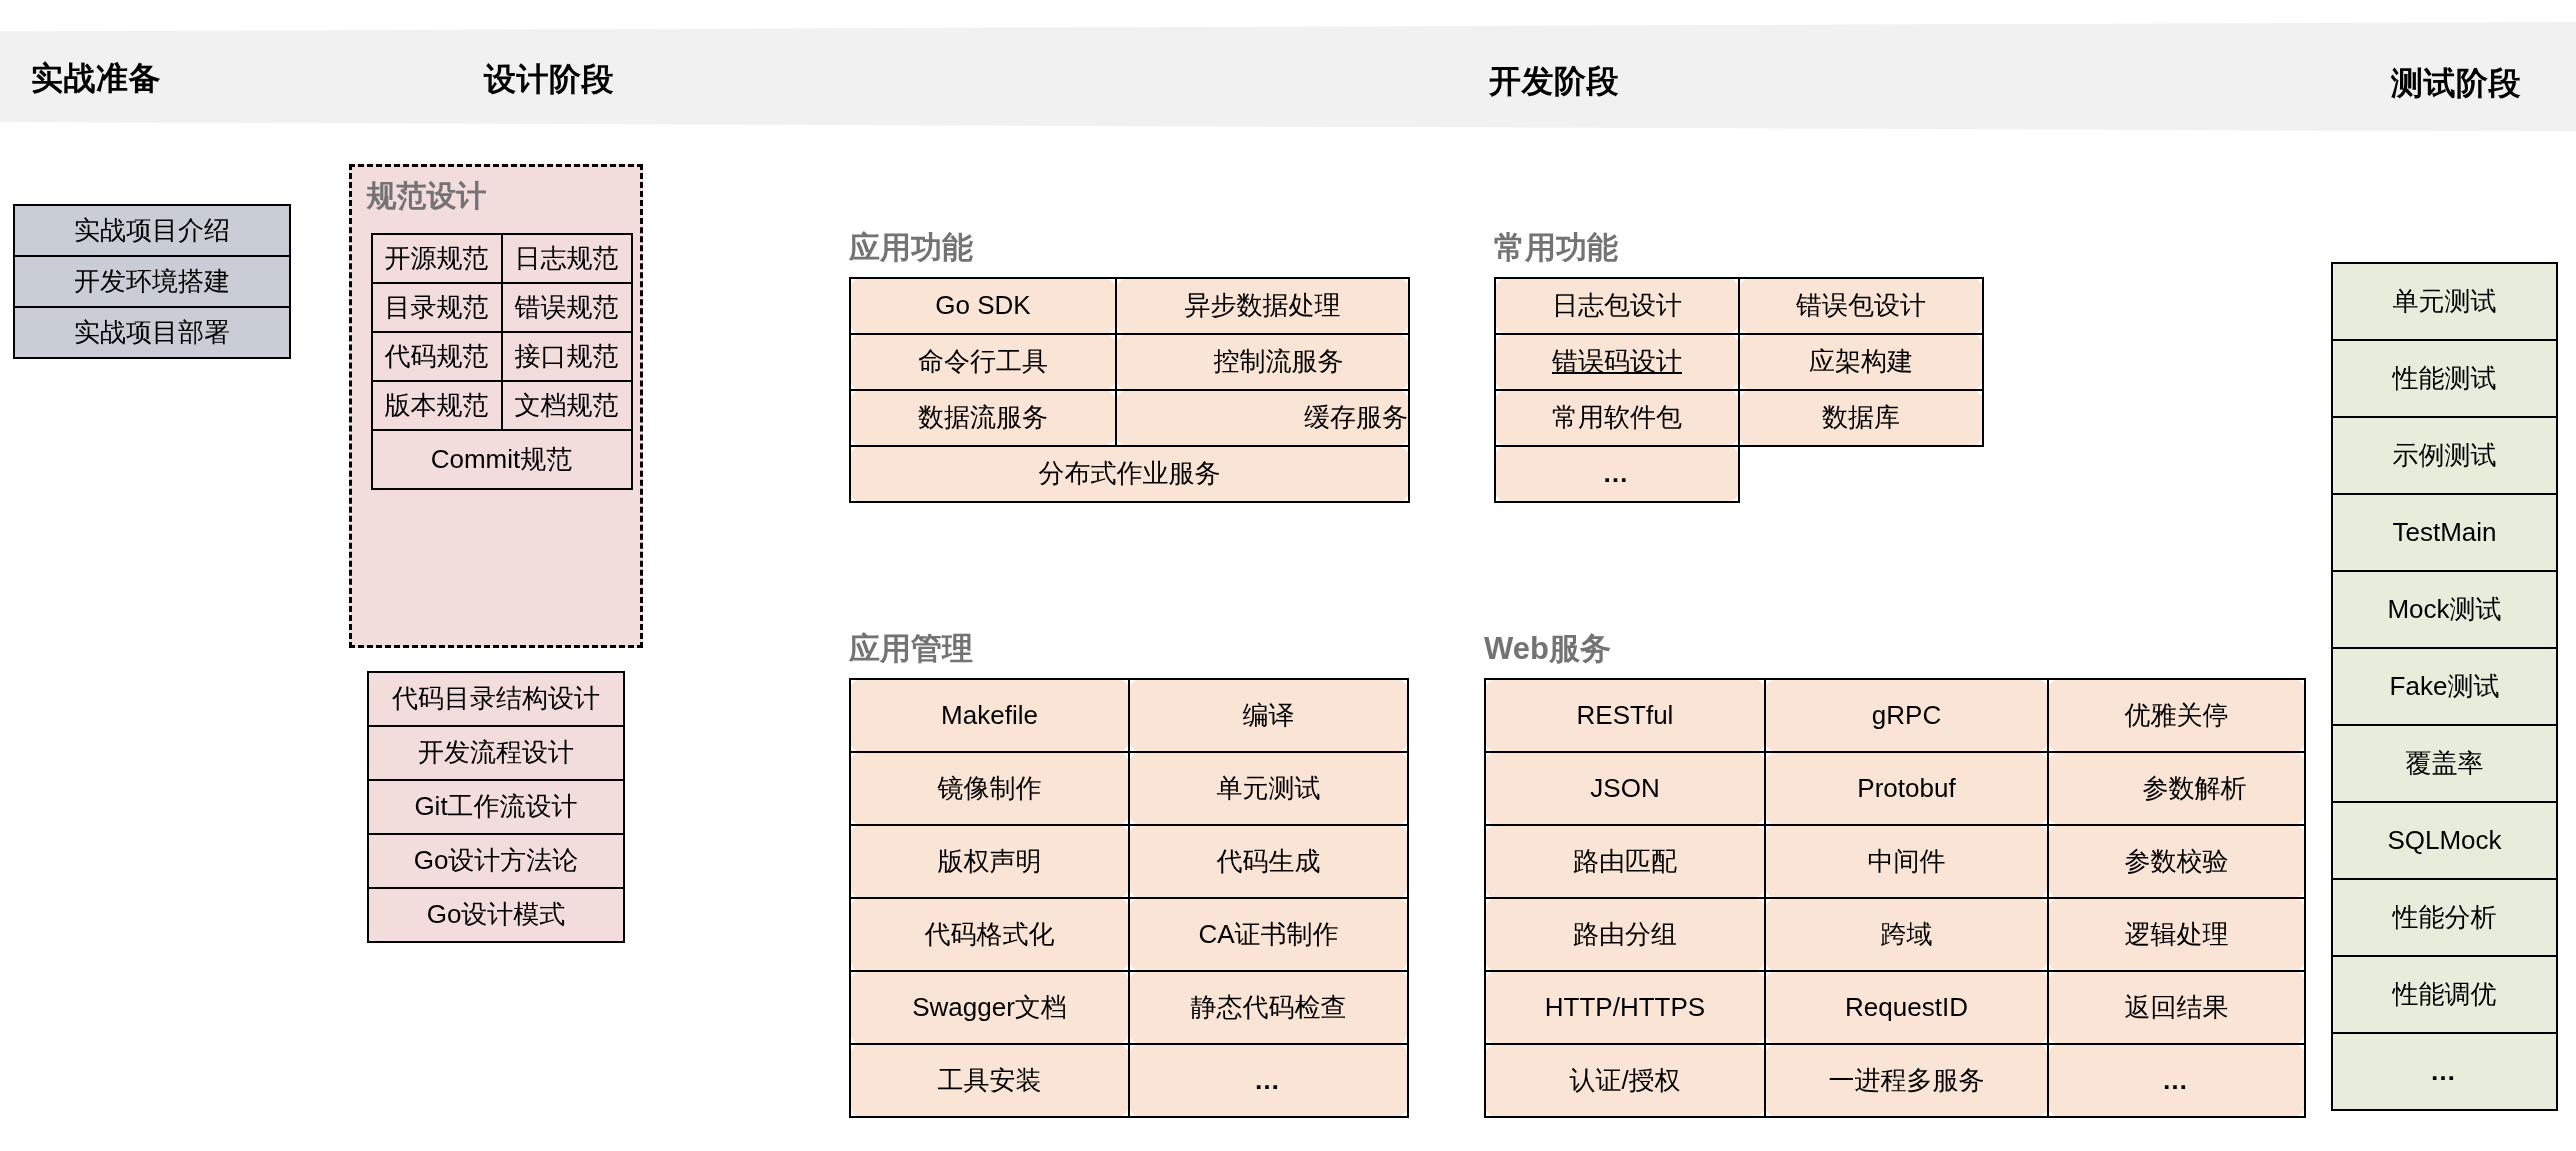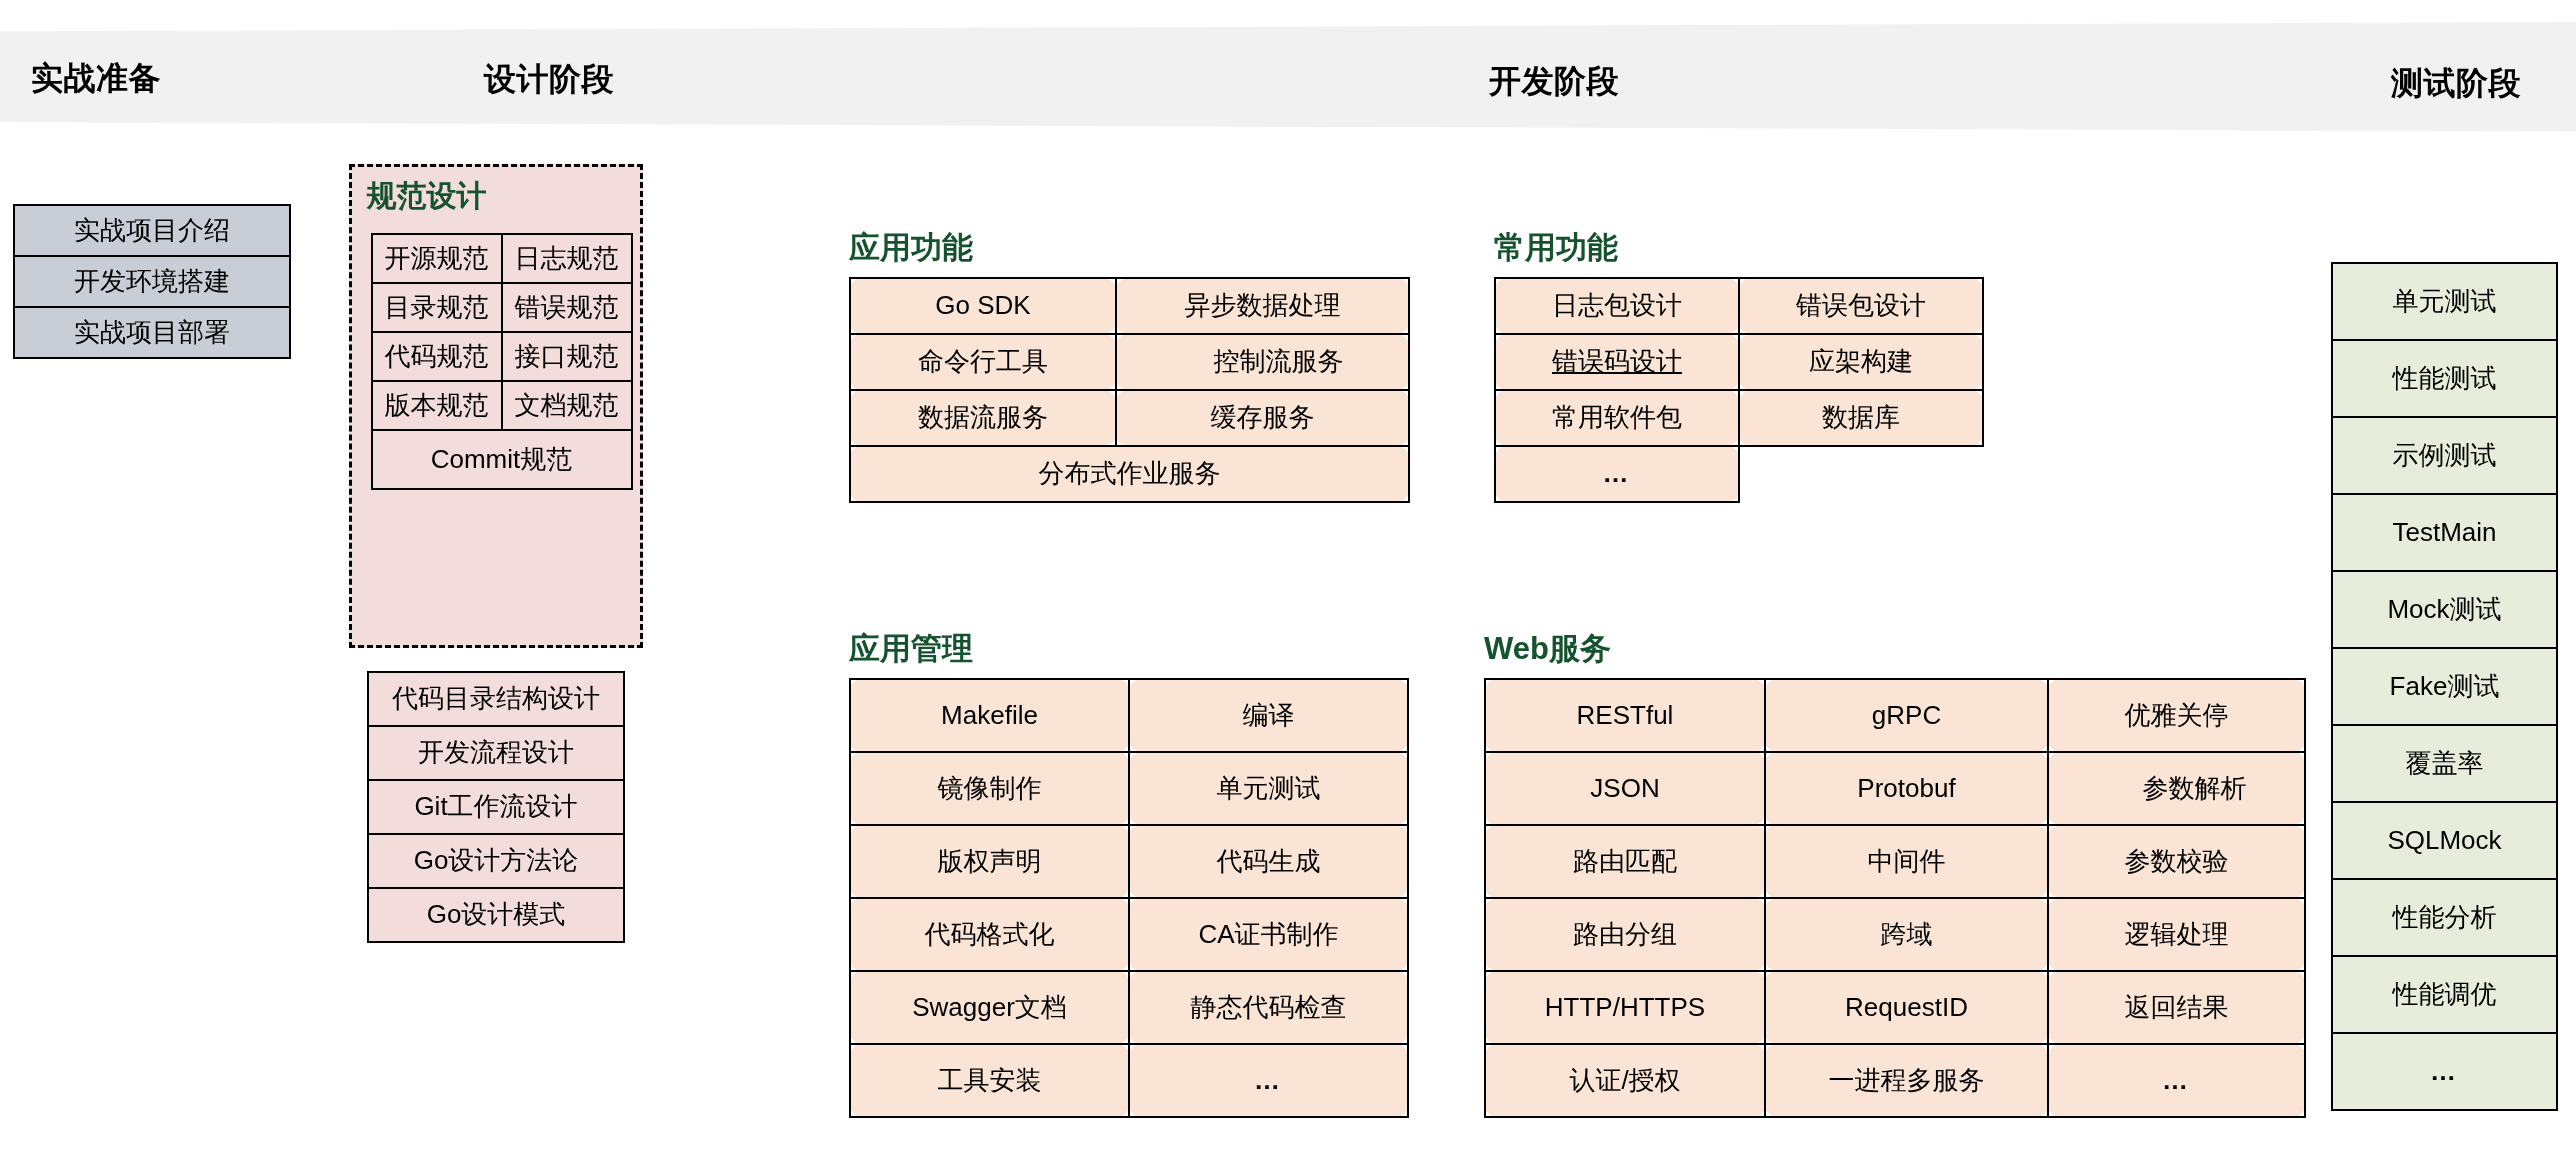--- a/index.html
+++ b/index.html
@@ -13,21 +13,21 @@
   #banner-wrap{position:absolute;left:0;top:19.6px;width:3266px;height:113px;}
   #banner-shape{position:absolute;inset:0;}
   .banner-label{
     position:absolute;white-space:nowrap;font-size:32px;font-weight:700;
     color:#000;letter-spacing:0.5px;
   }
 
   
   .grp{position:absolute;}
   .grp-title{
-    position:absolute;font-size:31px;font-weight:700;white-space:nowrap;color:#14532d;
+    position:absolute;font-size:31px;font-weight:700;white-space:nowrap;color:#737373;
   }
   .tbl{border-collapse:collapse;border-spacing:0;table-layout:fixed;}
   .tbl td{
     border:2.6px solid #000;
     text-align:center;vertical-align:middle;
     font-size:26px;line-height:1.12;color:#000;
     padding:0;white-space:nowrap;
   }
   .dots{font-size:28px;letter-spacing:3.1px;font-weight:700;}
 
@@ -129,21 +129,21 @@
         <tr>
       <td style="width:264px;height:54px;">Go SDK</td>
       <td style="width:291px;height:54px;">异步数据处理</td>
     </tr>
     <tr>
       <td style="height:54px;">命令行工具</td>
       <td style="height:54px;padding-left:32px;">控制流服务</td>
     </tr>
     <tr>
       <td style="height:54px;">数据流服务</td>
-      <td style="height:54px;">缓存服务</td>
+      <td style="height:54px;text-align:right;">缓存服务</td>
     </tr>
     <tr>
       <td colspan="2" style="height:54px;">分布式作业服务</td>
     </tr>
   </tbody>
     </table>
 </div>
 
 <div class="grp" style="left:1494px;top:227px;">
   <div class="grp-title" style="left:0;top:0;">常用功能</div>

